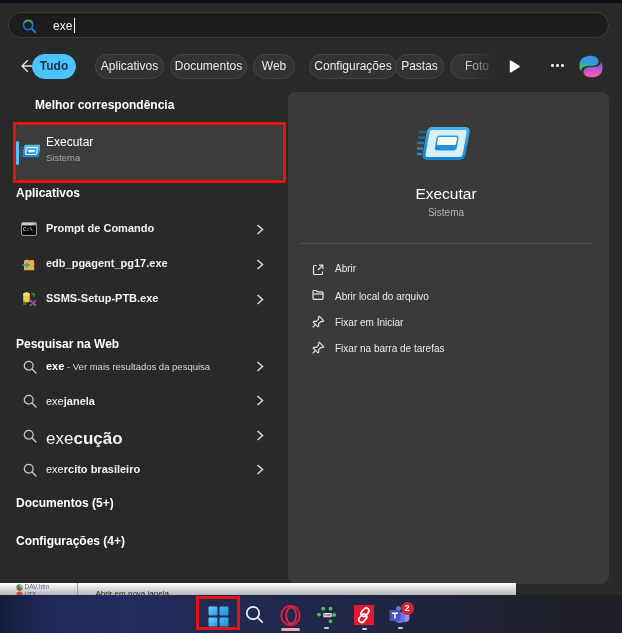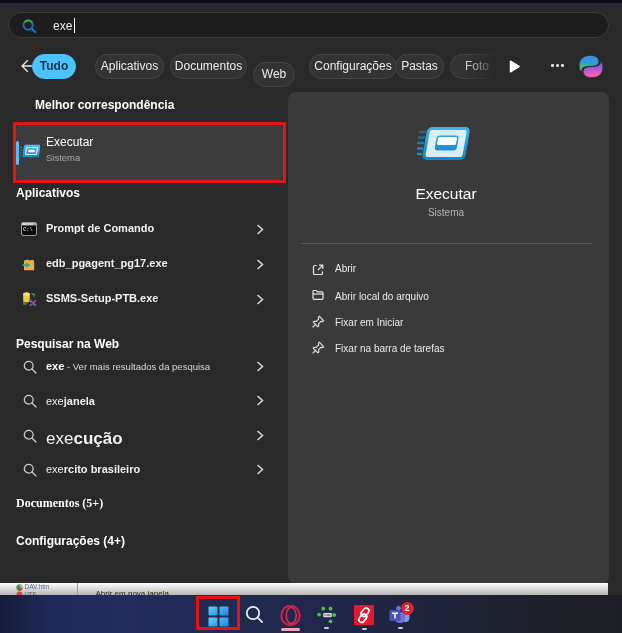--- a/index.html
+++ b/index.html
@@ -20,21 +20,21 @@
   .pill.sel { background:#4cc2ff; border-color:#4cc2ff; color:#12344a; font-weight:bold; }
 
   .hdr { position:absolute; left:16px; color:#ffffff; font-weight:bold; font-size:12px; white-space:nowrap; }
 
   .row-text { position:absolute; left:46px; color:#f2f2f2; font-size:11px; font-weight:bold; white-space:nowrap; }
 
   .card { left:288px; top:92px; width:321px; height:492px; background:#3a3a3a; border-radius:8px; }
 
   .redbox { position:absolute; border:3px solid #e51414; background:transparent; }
 
-  .band { left:0; top:583px; width:608px; height:12px;
+  .band { left:0; top:583px; width:516px; height:12px;
           background:linear-gradient(#ffffff, #b5b5b5); }
 
   .taskbar { left:0; top:595px; width:622px; height:38px;
      background:linear-gradient(90deg,#151c3a 0%,#1f2959 8%,#222c5e 20%,#212a52 35%,#202647 55%,#1f2335 75%,#1e2029 90%,#1e1f26 100%); }
 
   .act { position:absolute; left:335px; font-size:10px; color:#eaeaea; white-space:nowrap; }
 </style>
 </head>
 <body>
 <div class="abs topstrip"></div>
@@ -49,21 +49,21 @@
   <span class="caret"></span>
 </div>
 
 <svg class="abs" style="left:21px;top:59px" width="15" height="14" viewBox="0 0 15 14">
   <path d="M 14 7 L 1.5 7 M 6.8 1.2 L 1 7 L 6.8 12.8" fill="none" stroke="#e8e8e8" stroke-width="1.3"></path>
 </svg>
 
 <div class="pill sel" style="left:32px;  width:44px;">Tudo</div>
 <div class="pill" style="left:95px;  width:69px;">Aplicativos</div>
 <div class="pill" style="left:170px; width:77px;">Documentos</div>
-<div class="pill" style="left:253px; width:42px;margin-top:8px;">Web</div>
+<div class="pill" style="left:253px; width:42px;">Web</div>
 <div class="pill" style="left:301px; width:88px;margin-left:8px;">Configurações</div>
 <div class="pill" style="left:395px; width:49px;">Pastas</div>
 <div class="pill" style="left:450px; width:54px; overflow:hidden;">Foto</div>
 <div class="abs" style="left:462px;top:52px;width:44px;height:29px;background:linear-gradient(90deg,rgba(41,41,41,0),#292929 80%);"></div>
 <svg class="abs" style="left:509px;top:60px" width="11" height="13" viewBox="0 0 11 13">
   <path d="M 1.5 1.2 L 10 6.5 L 1.5 11.8 Z" fill="#ffffff" stroke="#ffffff" stroke-width="1.5" stroke-linejoin="round"></path>
 </svg>
 <div class="abs" style="left:551px;top:64px;width:14px;height:4px;">
   <span style="position:absolute;left:0;width:2.6px;height:2.6px;border-radius:50%;background:#e8e8e8;"></span>
   <span style="position:absolute;left:5px;width:2.6px;height:2.6px;border-radius:50%;background:#e8e8e8;"></span>
@@ -184,21 +184,21 @@
 
 <svg class="abs" style="left:23px;top:462.5px" width="14" height="14" viewBox="0 0 14 14">
   <circle cx="5.7" cy="5.7" r="4.4" fill="none" stroke="#cccccc" stroke-width="1.3"></circle>
   <line x1="9" y1="9" x2="13" y2="13" stroke="#cccccc" stroke-width="1.3" stroke-linecap="round"></line>
 </svg>
 <div class="abs" style="left:46px;top:463px;font-size:11px;color:#f2f2f2;">exe<b>rcito brasileiro</b></div>
 <svg class="abs" style="left:255.5px;top:463.5px" width="8" height="11" viewBox="0 0 8 11">
   <path d="M 1.5 1 L 6.5 5.5 L 1.5 10" fill="none" stroke="#d6d6d6" stroke-width="1.6"></path>
 </svg>
 
-<div class="hdr" style="top:495.5px;font-family:Liberation Serif, serif;">Documentos (5+)</div>
+<div class="hdr" style="top:495.5px;">Documentos (5+)</div>
 <div class="hdr" style="top:534px;">Configurações (4+)</div>
 
 <div class="abs card"></div>
 
 <svg class="abs" style="left:417px;top:127px" width="54" height="33" viewBox="0 0 54 33">
   <defs>
     <linearGradient id="runb" x1="0" y1="0" x2="0" y2="1">
       <stop offset="0" stop-color="#3cb3ec"></stop>
         <stop offset="1" stop-color="#1286cf"></stop>
     </linearGradient>

